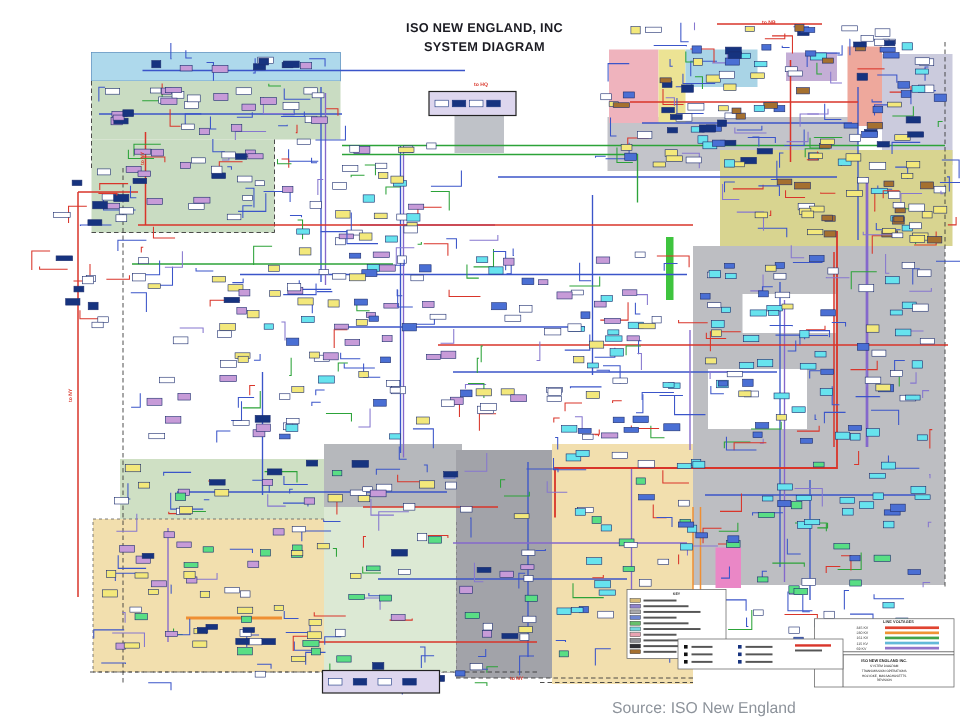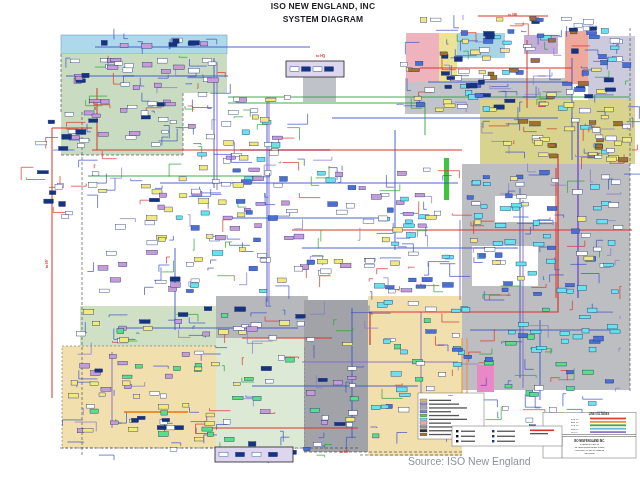--- a/index.html
+++ b/index.html
@@ -1,21 +1,21 @@
 <!DOCTYPE html>
 <html><head>
 <meta charset="utf-8">
 <style>
   html,body{margin:0;padding:0;background:#ffffff;}
   #stage{position:relative;width:640px;height:482px;background:#ffffff;overflow:hidden;
          font-family:"Liberation Sans",sans-serif;}
   #dsvg{position:absolute;left:0;top:0;}
-  .title{position:absolute;left:237px;top:0;width:172px;text-align:center;
+  .title{position:absolute;left:237px;top:12px;width:172px;text-align:center;
          font-weight:bold;font-size:8.5px;line-height:1.5;color:#1b1b22;letter-spacing:.2px;}
-  .source{position:absolute;left:408px;top:455px;font-size:10.5px;color:#8d939b;}
+  .source{position:absolute;left:408px;top:466px;font-size:10.5px;color:#8d939b;}
 </style>
 </head>
 <body>
 
 <div id="stage">
   <svg id="dsvg" width="640" height="482" viewBox="0 0 640 482">
       <rect x="61" y="35" width="166" height="19" fill="#aed9ec" stroke="#5b8fbe" stroke-width="0.5"></rect>
       <rect x="61" y="54" width="166" height="39" fill="#c9dcc2" stroke="none" stroke-width="0"></rect>
       <rect x="61" y="93" width="122" height="62" fill="#c9dcc2" stroke="none" stroke-width="0"></rect>
       <rect x="303" y="64" width="33" height="38" fill="#bfc2c8" stroke="none" stroke-width="0"></rect>

